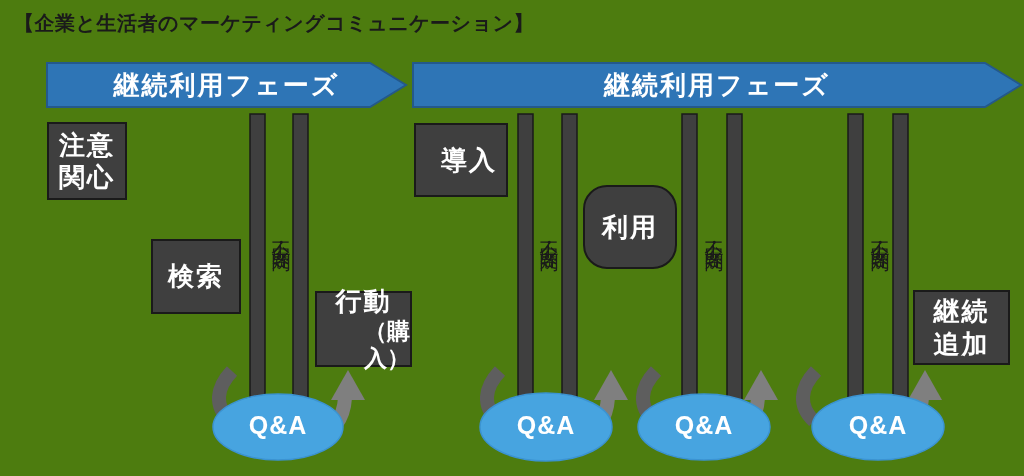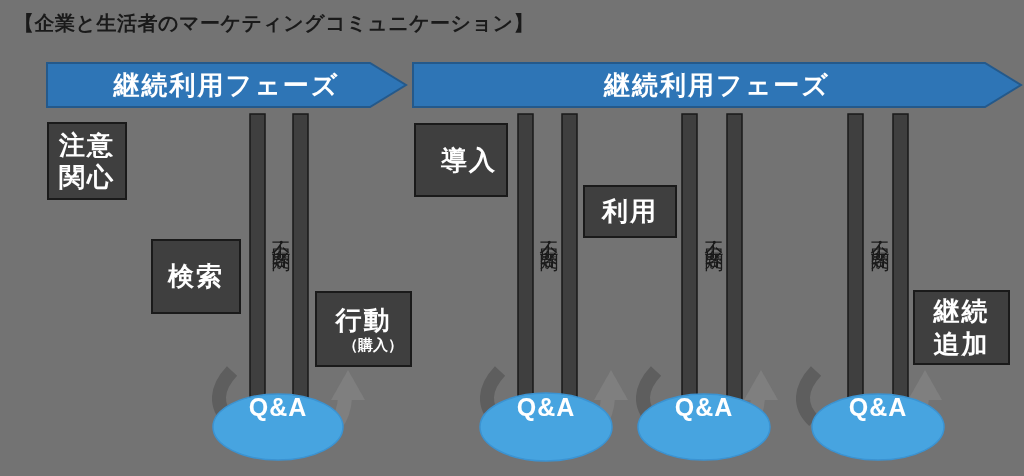--- a/index.html
+++ b/index.html
@@ -4,21 +4,21 @@
 <style>
   :root{
     --accent-blue:#2E75B6; --accent-blue-border:#24598B;
     --box-dark:#3F3F3F; --box-border:#1A1A1A;
     --qa-blue:#47A4E0; --qa-blue-border:#3B93D2;
     --arrow-in-gray:#5E5E5E; --arrow-out-gray:#7F7F7F;
     --text-white:#FFFFFF; --text-black:#1A1A1A;
   }
   html,body{margin:0;padding:0;background:#fff;}
   .canvas{
-    position:relative; width:1024px; height:476px; background:#737373;
+    position:relative; width:1024px; height:476px; background:#4d7c0f;
     font-family:"Liberation Sans","DejaVu Sans",sans-serif; overflow:hidden;
   }
   .title{
     position:absolute; left:14px; top:10px; margin:0;
     font-size:20px; font-weight:700; color:var(--text-black); letter-spacing:0.5px;
   }
   .layer{position:absolute; left:0; top:0;}
   .banner{fill:var(--accent-blue); stroke:var(--accent-blue-border); stroke-width:2;}
   .bar{fill:var(--box-dark); stroke:var(--box-border); stroke-width:1.5;}
   .arrow-in{fill:none; stroke:var(--arrow-in-gray); stroke-width:14;}
@@ -30,28 +30,28 @@
     text-align:center; color:var(--text-white);
     font-size:26px; font-weight:700; letter-spacing:2px;
   }
   .step-box{
     position:absolute; background:var(--box-dark); border:2px solid var(--box-border);
     box-sizing:border-box; display:flex; flex-direction:column;
     align-items:center; justify-content:center; text-align:center;
     color:var(--text-white); font-weight:700;
   }
   .step-main{font-size:26px; line-height:1.25; white-space:pre-line; letter-spacing:2px;}
-  .step-sub{font-size:15px; line-height:1.2; letter-spacing:0;margin-left:19px;}
+  .step-sub{font-size:23px; line-height:1.2; letter-spacing:0;margin-left:19px;}
   .anxiety-label{
     position:absolute; top:226px;
     writing-mode:vertical-rl; text-orientation:upright;
     font-size:19px; letter-spacing:3px; color:var(--text-black);
   }
   .qa-label{
-    position:absolute; top:393px; width:130px; text-align:center;
+    position:absolute; top:411px; width:130px; text-align:center;
     color:var(--text-white); font-size:25px; font-weight:700; letter-spacing:1px;
   }
 </style>
 </head>
 <body>
 
 <div class="canvas">
 
   <h1 class="title">【企業と生活者のマーケティングコミュニケーション】</h1>
 
@@ -101,21 +101,21 @@
   <div class="step-box" style="left:151px; top:215px; width:90px; height:75px;margin-top:24px;">
     <span class="step-main">検索</span>
   </div>
   <div class="step-box" style="left:315px; top:291px; width:97px; height:76px;text-align:right;">
     <span class="step-main">行動</span>
     <span class="step-sub">（購入）</span>
   </div>
   <div class="step-box" style="left:414px; top:123px; width:94px; height:74px;padding-left:16px;">
     <span class="step-main">導入</span>
   </div>
-  <div class="step-box" style="left:583px; top:185px; width:94px; height:53px;">
+  <div class="step-box" style="left:583px; top:185px; width:94px; height:84px;border-radius:24px;">
     <span class="step-main">利用</span>
   </div>
   <div class="step-box" style="left:913px; top:290px; width:97px; height:75px;">
     <span class="step-main">継続
 追加</span>
   </div>
 
   <div class="anxiety-label" style="left:268px;">不安・疑問</div>
   <div class="anxiety-label" style="left:536px;">不安・疑問</div>
   <div class="anxiety-label" style="left:701px;">不安・疑問</div>

